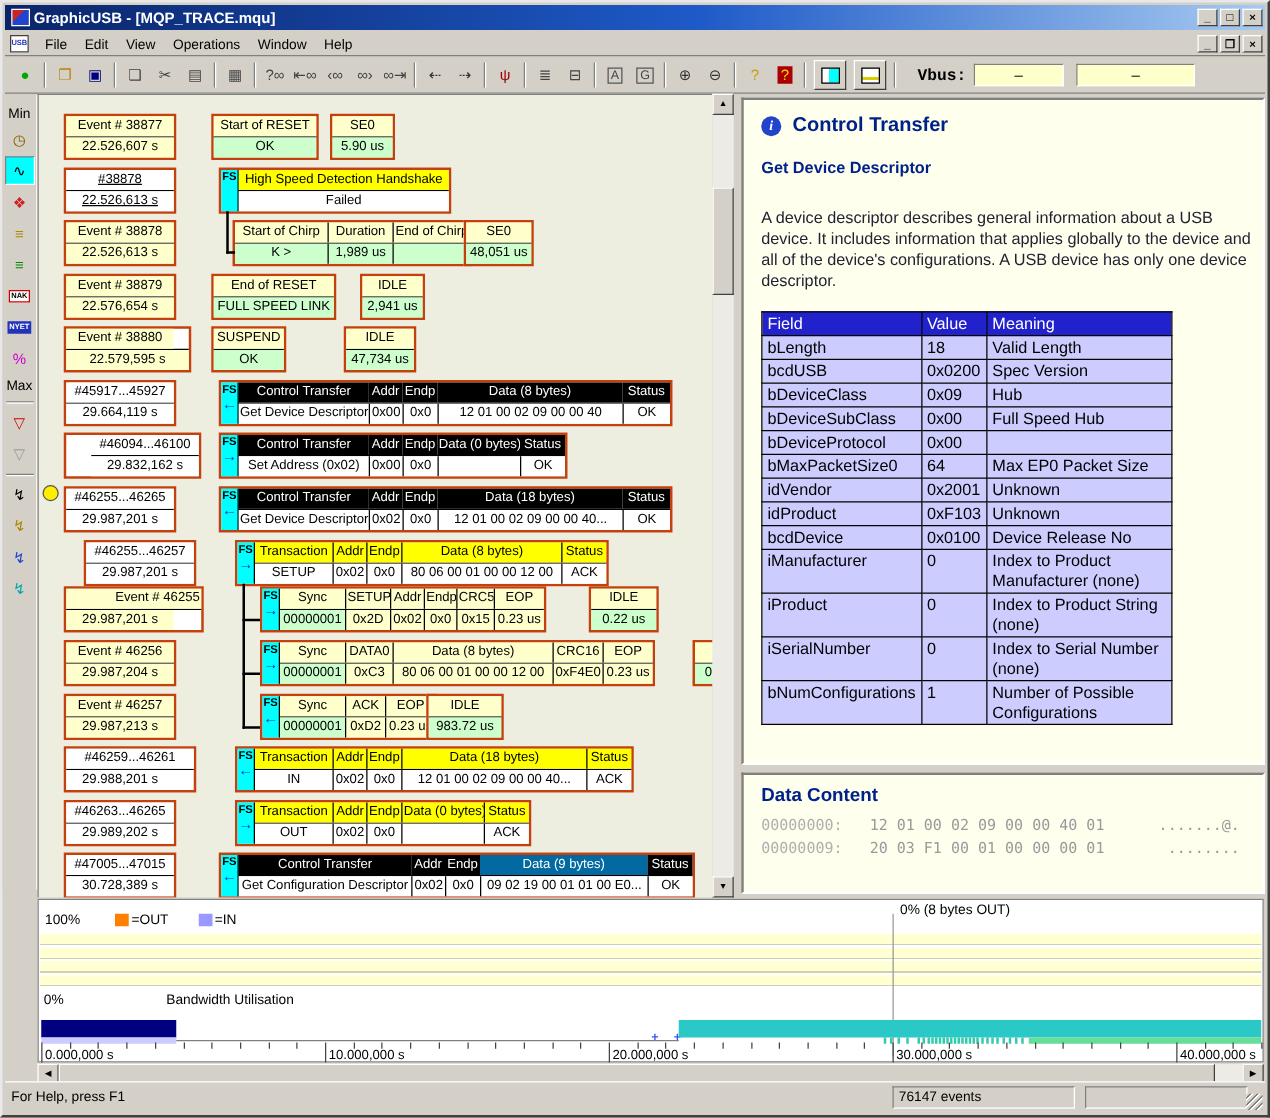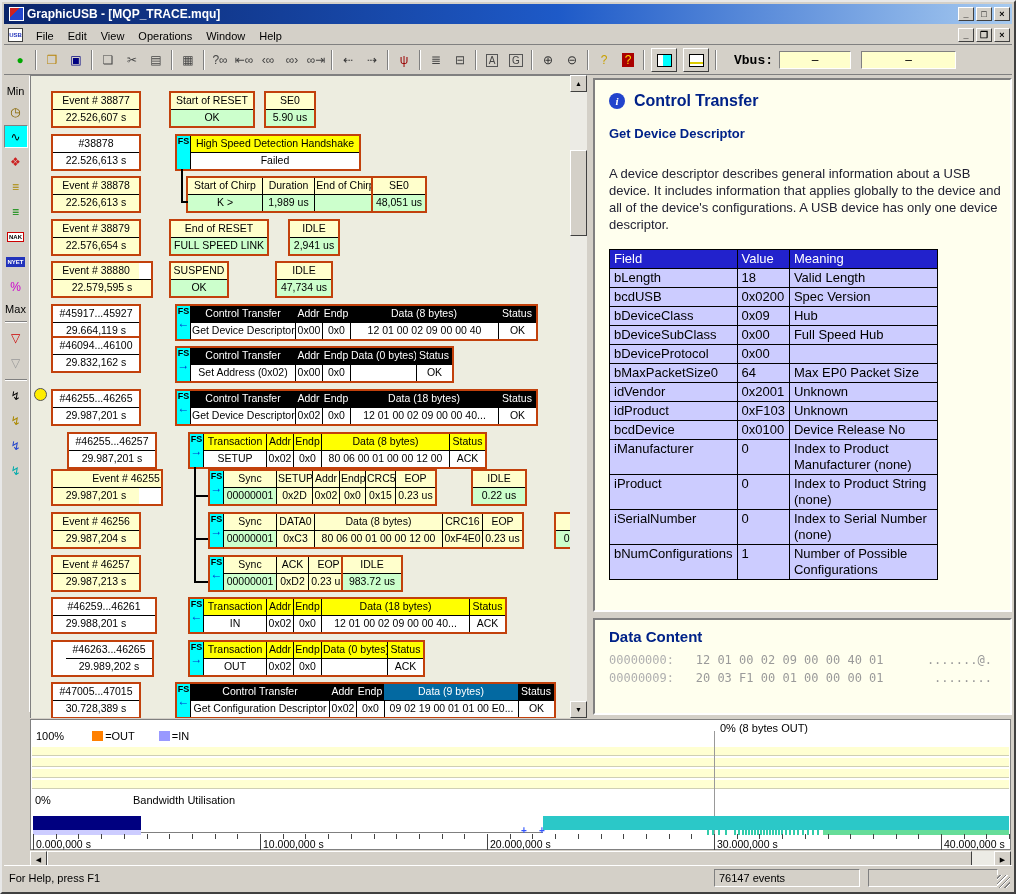--- a/index.html
+++ b/index.html
@@ -294,21 +294,21 @@
       <div class="tg info" style="left: 233px; top: 15px;">
         <div class="rows">
           <div class="hr">
             <div class="hc" style="width: 48px; background: rgb(255, 255, 204); color: rgb(0, 0, 0);">SE0</div>
           </div>
           <div class="vr">
             <div class="vc" style="width: 48px; background: rgb(204, 255, 204);">5.90 us</div>
           </div>
         </div>
       </div>
-      <div class="tg " style="left: 20px; top: 58px;">
+      <div class="tg " style="left: 20px; top: 58px; text-decoration: underline;">
         <div class="rows">
           <div class="hr">
             <div class="hc" style="width: 86px; background: rgb(255, 255, 255); color: rgb(0, 0, 0);">#38878</div>
           </div>
           <div class="vr">
             <div class="vc" style="width: 86px; background: rgb(255, 255, 255);">22.526,613 s</div>
           </div>
         </div>
       </div>
       <div class="tg yel" style="left: 144px; top: 58px;">
@@ -443,21 +443,21 @@
           </div>
           <div class="vr">
             <div class="vc" style="width: 104px; background: rgb(255, 255, 255);">Get Device Descriptor</div>
             <div class="vc" style="width: 27px; background: rgb(255, 255, 255);">0x00</div>
             <div class="vc" style="width: 28px; background: rgb(255, 255, 255);">0x0</div>
             <div class="vc" style="width: 148px; background: rgb(255, 255, 255);">12 01 00 02 09 00 00 40</div>
             <div class="vc" style="width: 38px; background: rgb(255, 255, 255);">OK</div>
           </div>
         </div>
       </div>
-      <div class="tg " style="left: 20px; top: 260px;">
+      <div class="tg " style="left: 20px; top: 270px; padding-left: 20px;">
         <div class="rows">
           <div class="hr">
             <div class="hc" style="width: 86px; background: rgb(255, 255, 255); color: rgb(0, 0, 0);">#46094...46100</div>
           </div>
           <div class="vr">
             <div class="vc" style="width: 86px; background: rgb(255, 255, 255);">29.832,162 s</div>
           </div>
         </div>
       </div>
       <div class="tg blk" style="left: 144px; top: 270px;">
@@ -695,21 +695,21 @@
           </div>
           <div class="vr">
             <div class="vc" style="width: 62px; background: rgb(255, 255, 255);">IN</div>
             <div class="vc" style="width: 27px; background: rgb(255, 255, 255);">0x02</div>
             <div class="vc" style="width: 28px; background: rgb(255, 255, 255);">0x0</div>
             <div class="vc" style="width: 148px; background: rgb(255, 255, 255);">12 01 00 02 09 00 00 40...</div>
             <div class="vc" style="width: 36px; background: rgb(255, 255, 255);">ACK</div>
           </div>
         </div>
       </div>
-      <div class="tg " style="left: 20px; top: 564px; padding-left: 13px;">
+      <div class="tg " style="left: 20px; top: 564px;">
         <div class="rows">
           <div class="hr">
             <div class="hc" style="width: 86px; background: rgb(255, 255, 255); color: rgb(0, 0, 0);">#46263...46265</div>
           </div>
           <div class="vr">
             <div class="vc" style="width: 86px; background: rgb(255, 255, 255);">29.989,202 s</div>
           </div>
         </div>
       </div>
       <div class="tg yel" style="left: 157px; top: 564px;">

